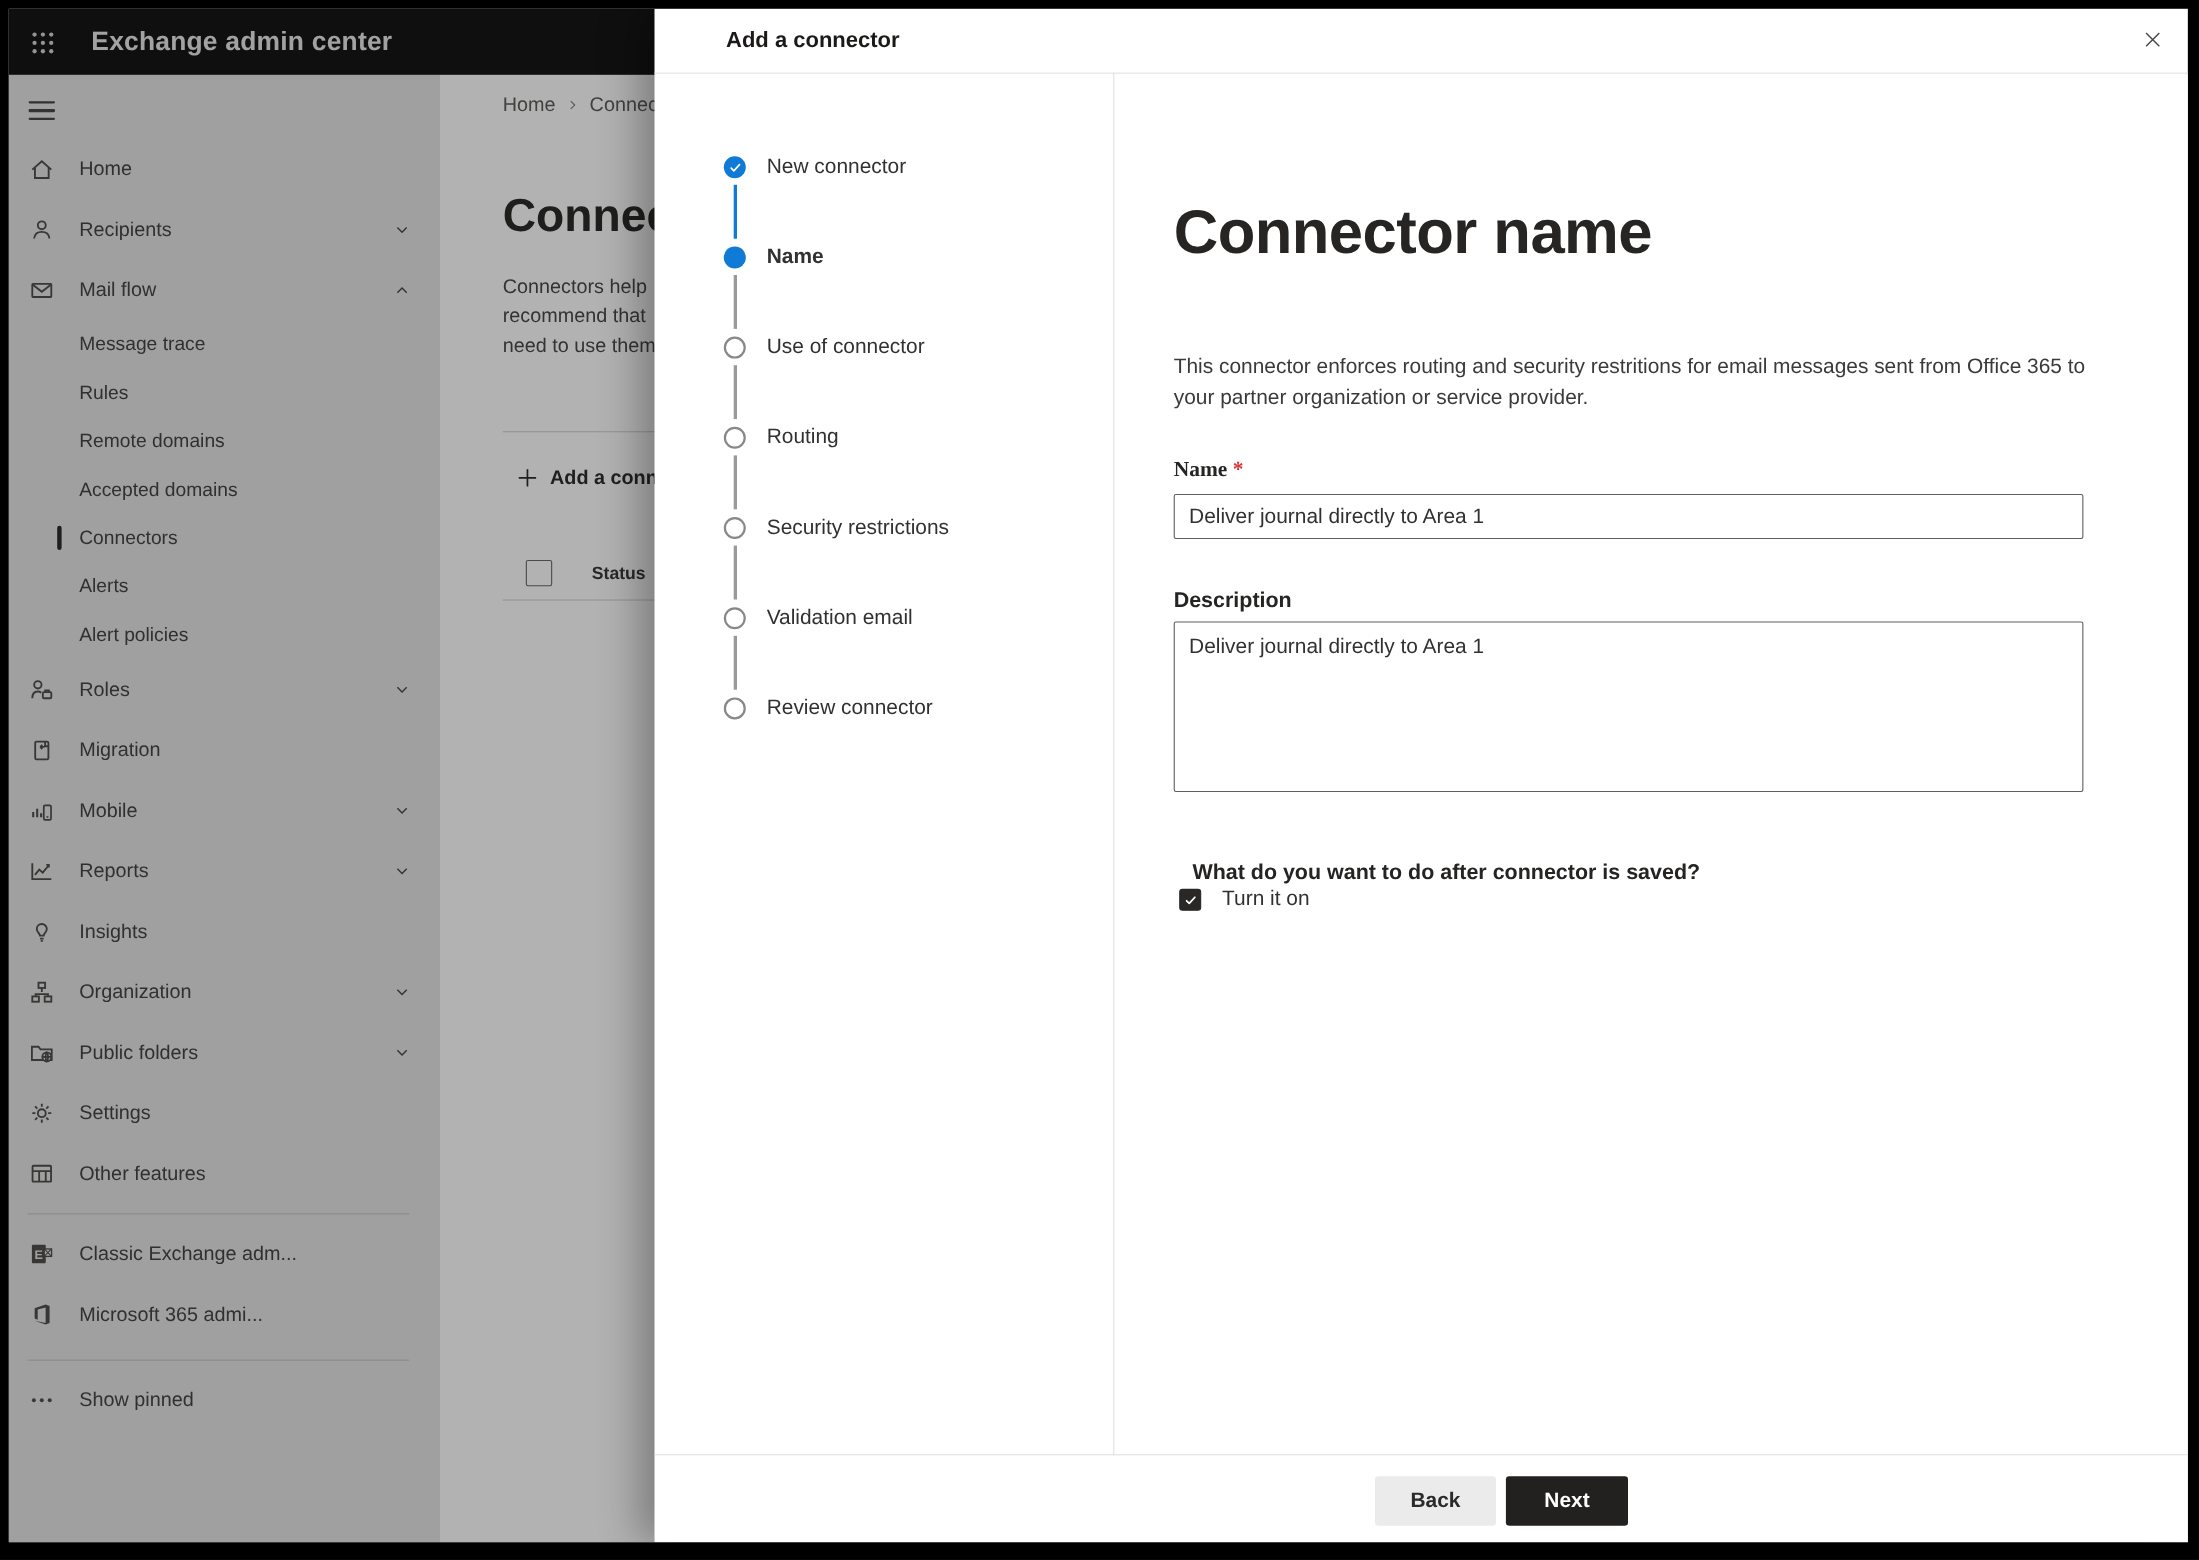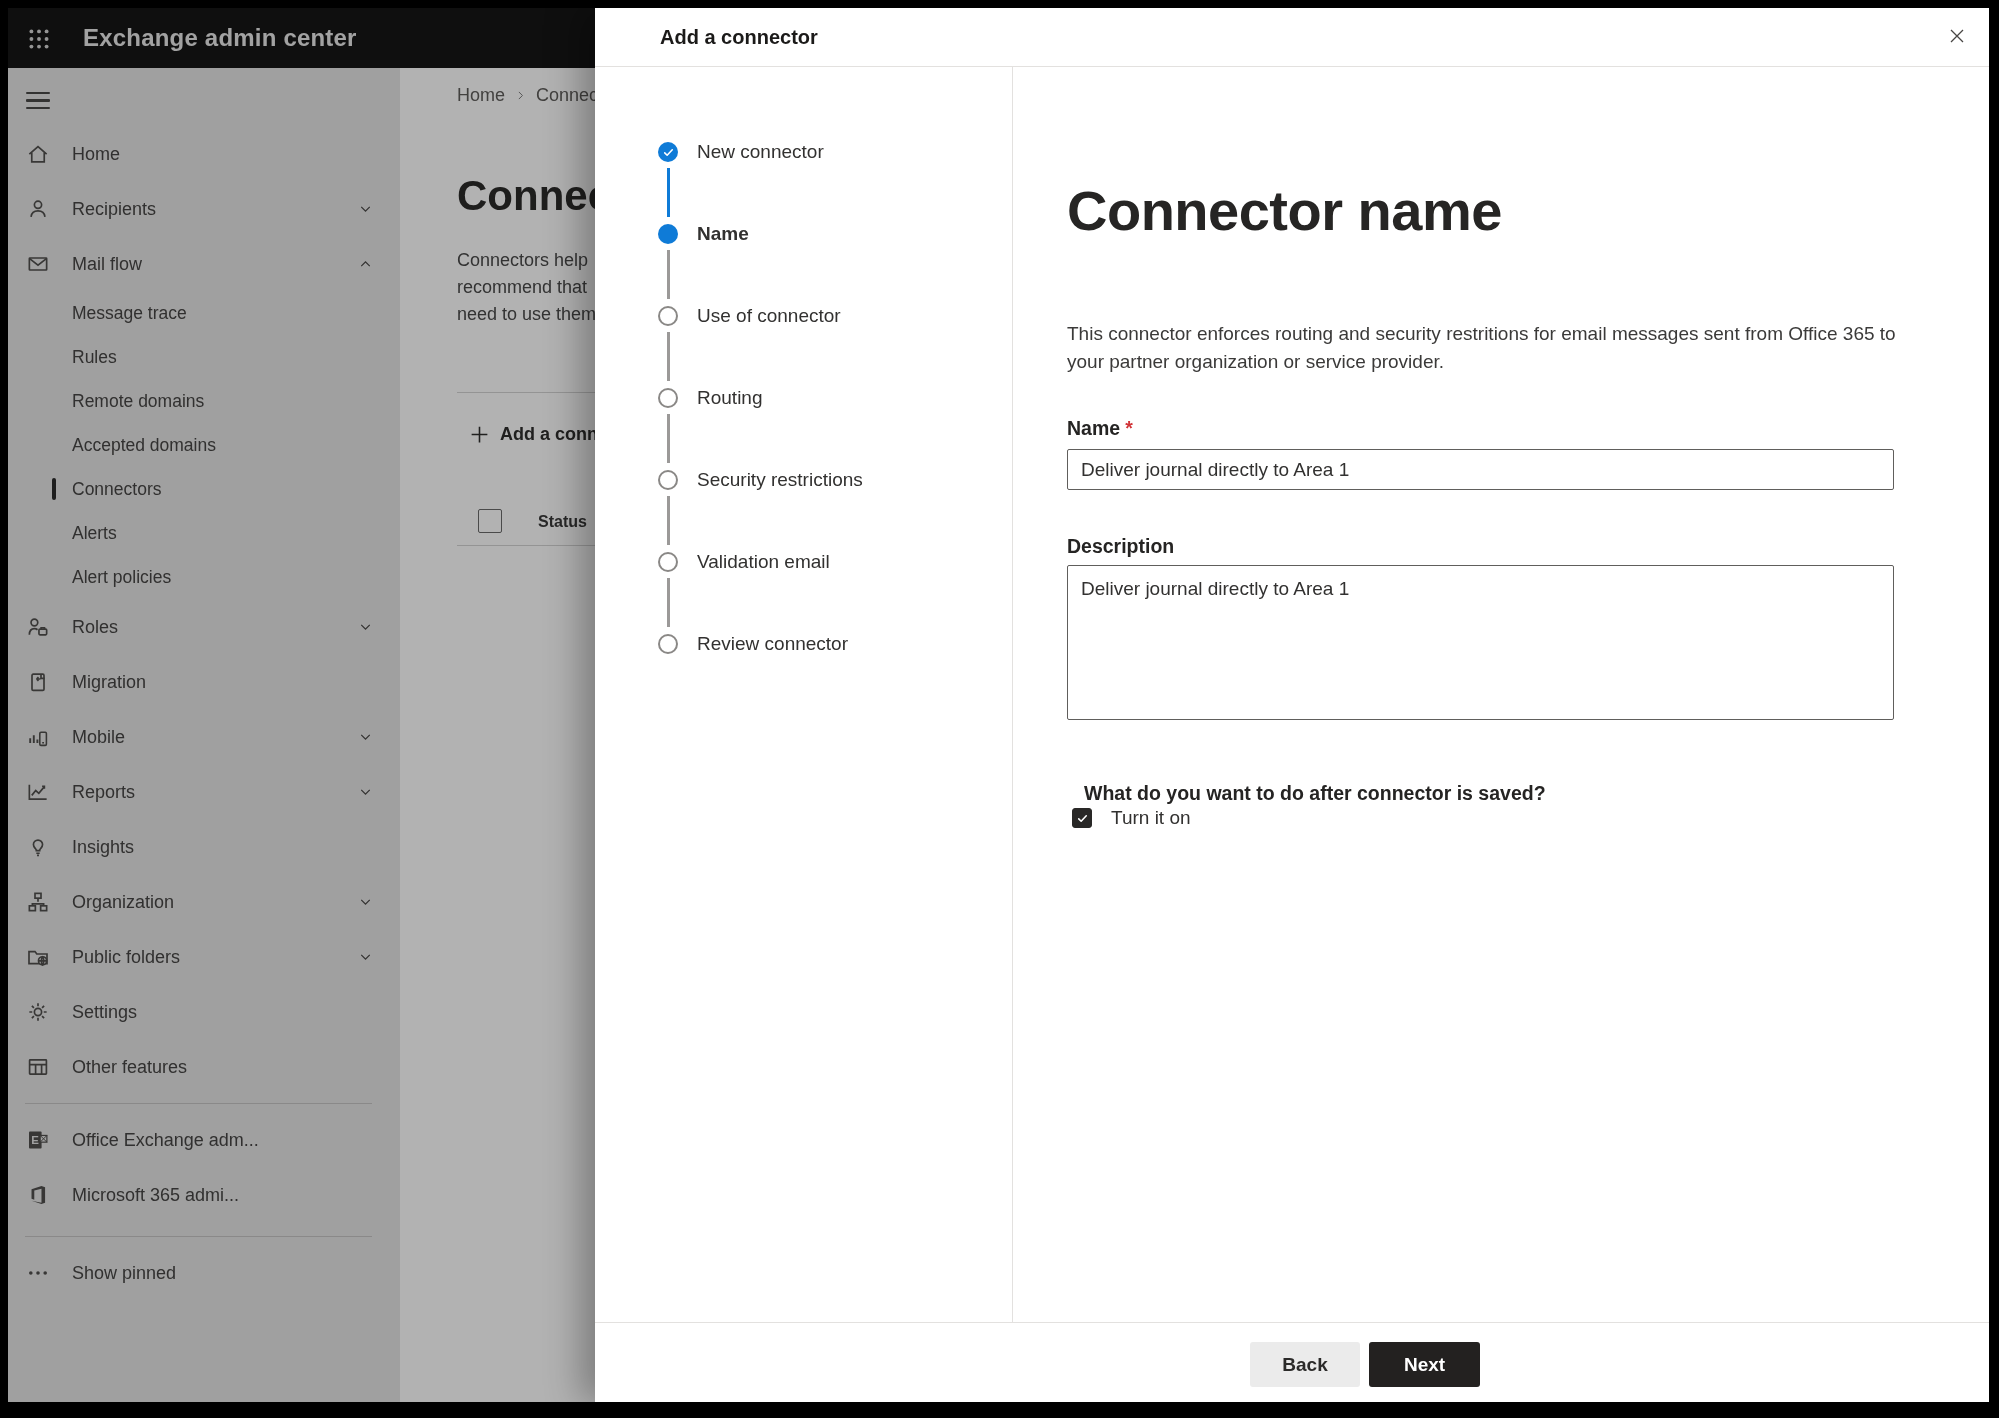--- a/index.html
+++ b/index.html
@@ -76,21 +76,21 @@
   .step:last-child .sline{display:none;}
   .step-label{position:absolute;left:102px;top:0;height:20px;display:flex;align-items:center;
               font-size:19px;color:#323130;white-space:nowrap;}
   .step.active .step-label{font-weight:700;}
 
   .content{flex:1;position:relative;}
   .dlg-h1{position:absolute;left:54px;top:112px;margin:0;font-size:56px;font-weight:700;color:#262524;
           letter-spacing:-.5px;white-space:nowrap;}
   .dlg-desc{position:absolute;left:54px;top:254px;margin:0;width:848px;font-size:19px;line-height:28px;color:#3b3a39;}
   .fld-label{position:absolute;left:54px;font-size:19.5px;font-weight:700;color:#252423;}
-  .lbl-name{top:351px;} .lbl-desc{top:469px;}
+  .lbl-name{top:351px;font-family:Liberation Serif, serif;} .lbl-desc{top:469px;}
   .req{color:#d13438;margin-left:5px;font-weight:700;}
   .txt-input{position:absolute;left:54px;top:383px;width:827px;height:41px;box-sizing:border-box;
              border:1px solid #605e5c;border-radius:2px;padding:0 13px;font-family:inherit;font-size:19px;color:#323130;outline:none;background:#fff;}
   .txt-area{position:absolute;left:54px;top:499px;width:827px;height:155px;box-sizing:border-box;
             border:1px solid #605e5c;border-radius:2px;padding:10px 13px;font-family:inherit;font-size:19px;color:#323130;outline:none;resize:none;background:#fff;line-height:25px;}
   .question{position:absolute;left:54px;top:699px;margin:17px;font-size:19.5px;font-weight:700;color:#252423;}
   .check-row{position:absolute;left:59px;top:741px;display:flex;align-items:center;gap:19px;cursor:pointer;}
   .checkbox{width:20px;height:20px;border-radius:3px;box-sizing:border-box;border:1px solid #292827;
             display:flex;align-items:center;justify-content:center;background:#fff;}
   .checkbox.checked{background:#292827;}
@@ -367,21 +367,21 @@
 
         <div class="nav-item top">
           <span class="nav-icon">
             <svg viewBox="0 0 20 20">
               <rect x="2.5" y="3" width="10.5" height="14" rx="0.8" fill="currentColor"></rect>
               <text x="7.6" y="13.6" font-size="9.5" font-weight="700" fill="#e5e5e5" text-anchor="middle">E</text>
               <rect x="11.8" y="6.2" width="5.6" height="5.6" fill="#e5e5e5" stroke="currentColor" stroke-width="1"></rect>
               <path d="M11.8 6.2l5.6 5.6M17.4 6.2l-5.6 5.6" stroke="currentColor" stroke-width="0.8"></path>
             </svg>
           </span>
-          <span class="nav-label">Office Exchange adm...</span>
+          <span class="nav-label">Classic Exchange adm...</span>
         </div>
 
         <div class="nav-item top">
           <span class="nav-icon">
             <svg viewBox="0 0 20 20">
               <path d="M4.6 5.2 12.9 2.4l3 1.1v13l-3 1.1-8.3-2.8 8.3 1.7V4.7L6.9 6.3v7.7l-2.3-.9z" fill="currentColor"></path>
             </svg>
           </span>
           <span class="nav-label">Microsoft 365 admi...</span>
         </div>

